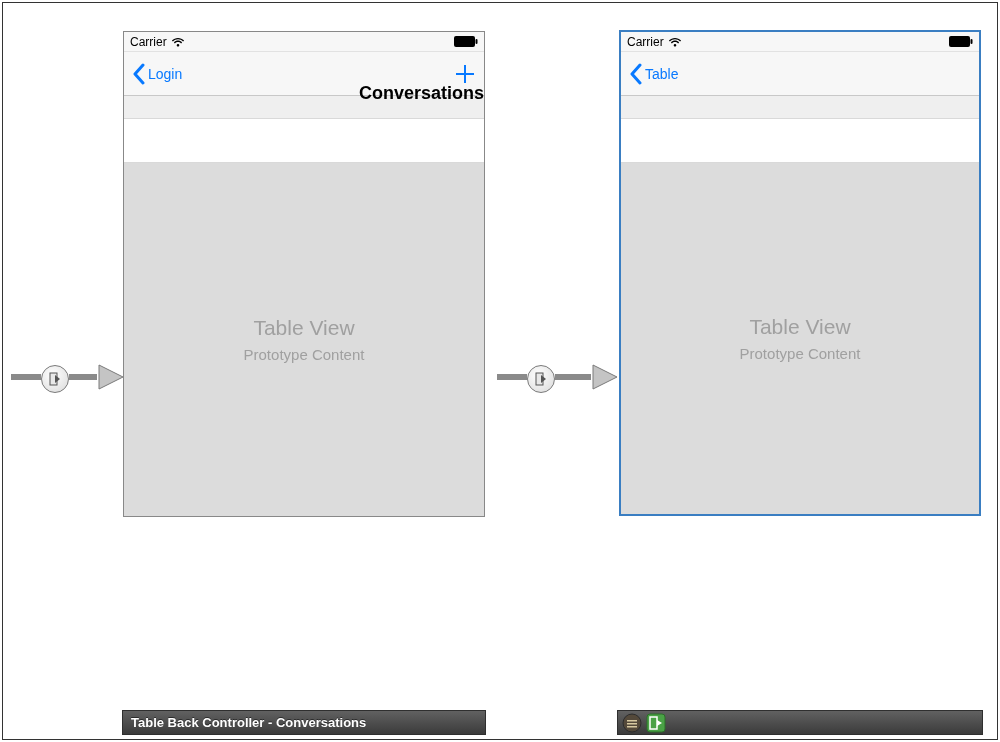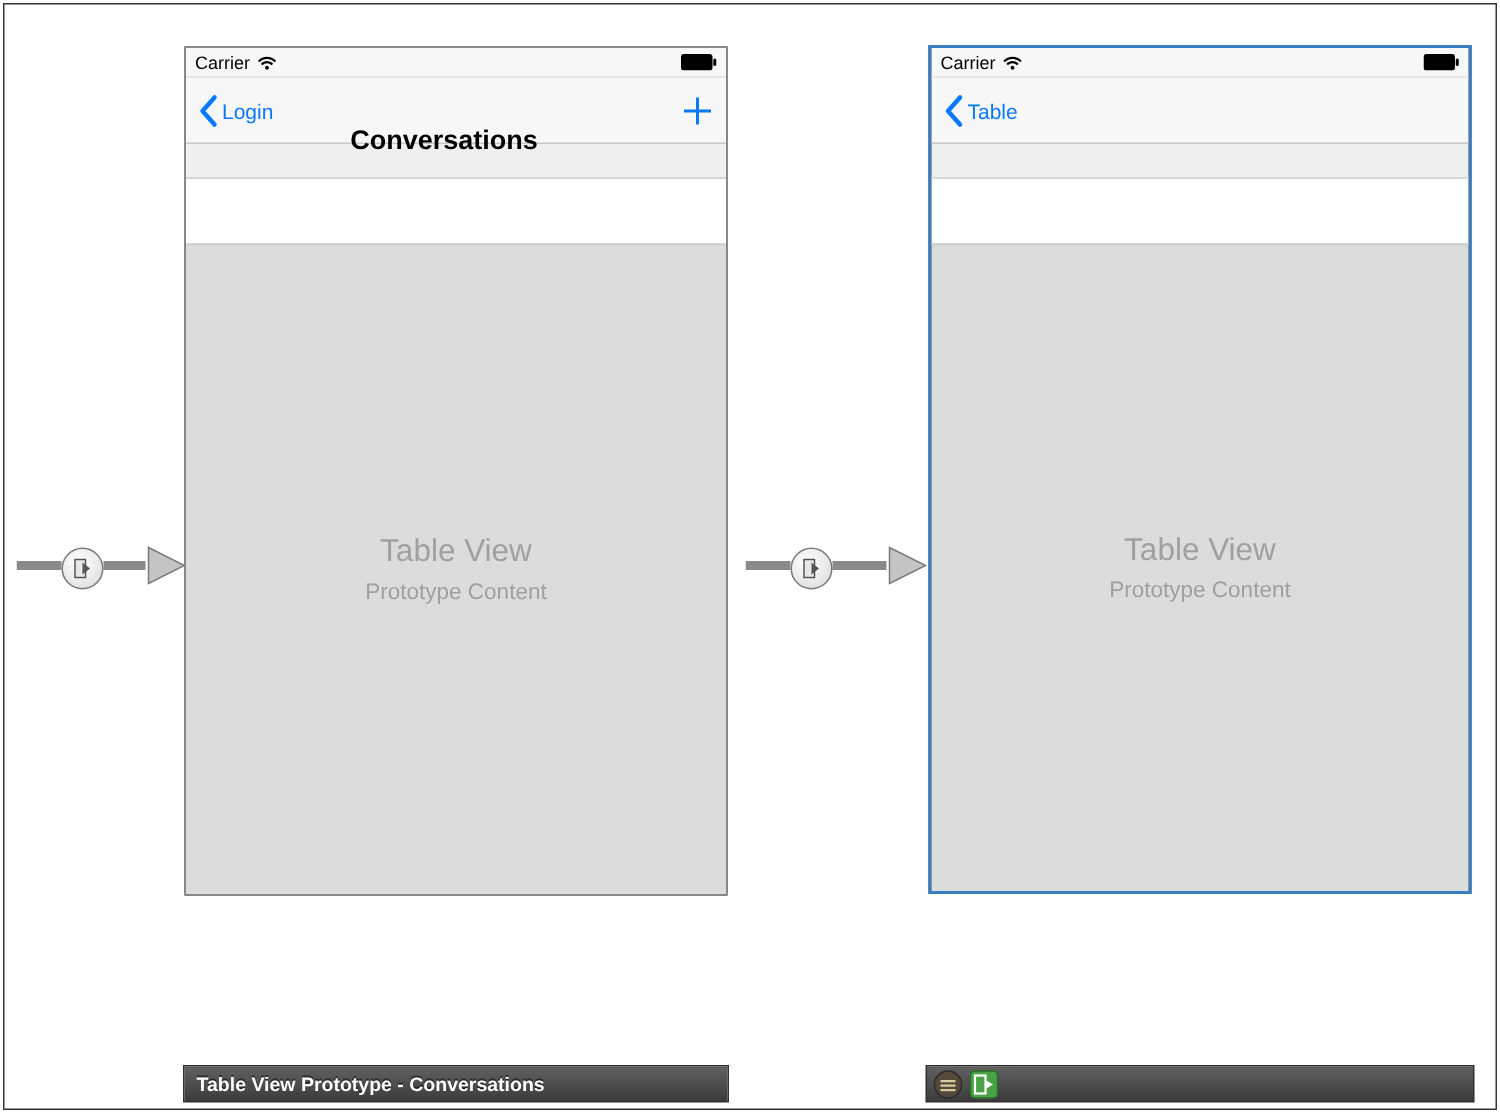--- a/index.html
+++ b/index.html
@@ -12,23 +12,23 @@
   }
   .canvas {
     position: absolute;
     left: 2px; top: 2px; right: 2px; bottom: 2px;
     border: 1px solid #333;
     background: #fff;
   }
   .phone {
     position: absolute;
     width: 362px;
-    height: 566px;
+    height: 486px;
     border: 1px solid #888;
-    background: #0f172a;
+    background: #0369a1;
     display: flex;
     flex-direction: column;
   }
   .phone.selected { border: 2px solid #3a7ec2; }
   .status-bar {
     height: 20px;
     background: #f7f7f7;
     display: flex;
     align-items: center;
     justify-content: space-between;
@@ -56,22 +56,22 @@
     color: #0879ff;
     font-size: 14px;
     cursor: default;
   }
   .chevron-left {
     width: 14px; height: 22px;
     margin-right: 2px;
   }
   .nav-title {
     position: absolute;
-    left: 0; right: 16px;
-    text-align: center;
+    left: 0; right: 0;
+    text-align: right;
     font-size: 18px;
     font-weight: 700;
     color: #000;
     margin-top: 40px;
   }
   .nav-right {
     color: #0879ff;
     font-size: 30px;
     font-weight: 200;
     line-height: 0;
@@ -187,21 +187,21 @@
       </div>
     </div>
     <div class="section-header"></div>
     <div class="row"></div>
     <div class="table-body">
       <div class="tv-title">Table View</div>
       <div class="tv-sub">Prototype Content</div>
     </div>
   </div>
   <div class="below-bar" style="position:absolute; left:119px; top:707px; width:364px;">
-    <span>Table View Prototype - Conversations</span>
+    <span>Table Back Controller - Conversations</span>
   </div>
 
   <div class="segue-group" style="left:494px; top:352px;">
     <svg width="122" height="44">
       <line x1="0" y1="22" x2="30" y2="22" stroke="#8a8a8a" stroke-width="6"></line>
       <line x1="58" y1="22" x2="94" y2="22" stroke="#8a8a8a" stroke-width="6"></line>
       <polygon points="96,10 120,22 96,34" fill="#c4c4c4" stroke="#7a7a7a" stroke-width="1"></polygon>
     </svg>
     <div class="segue-circle">
       <svg class="segue-inner" viewBox="0 0 12 14">

